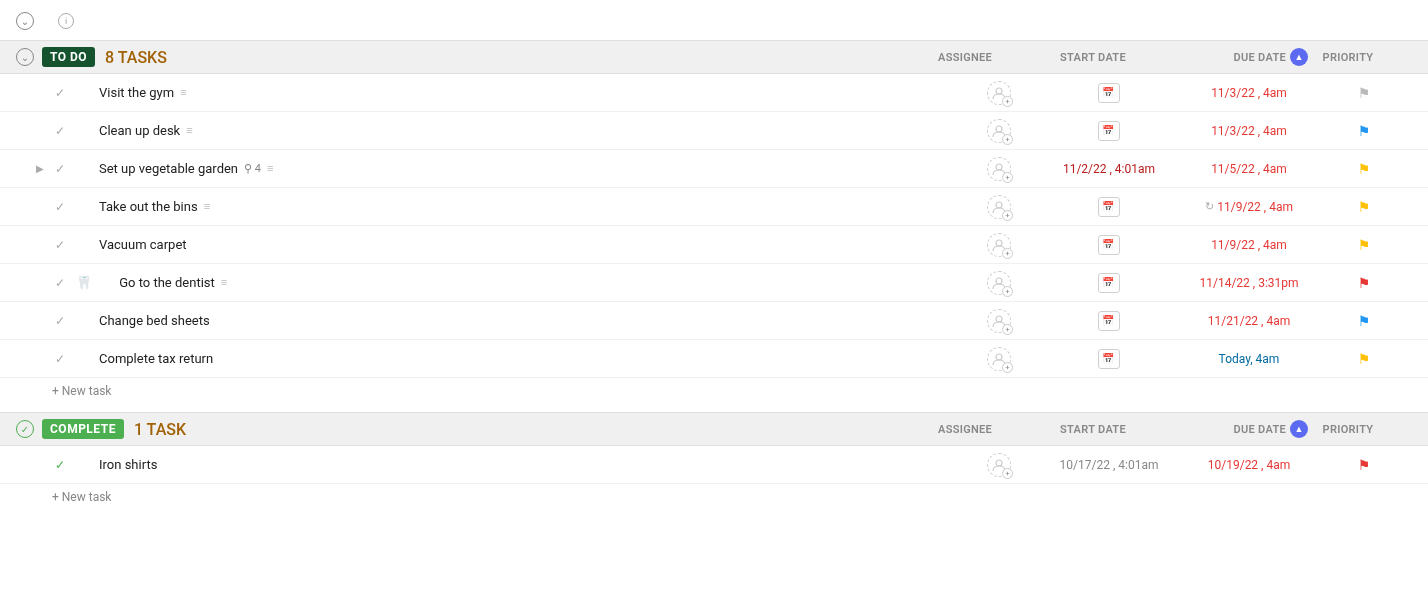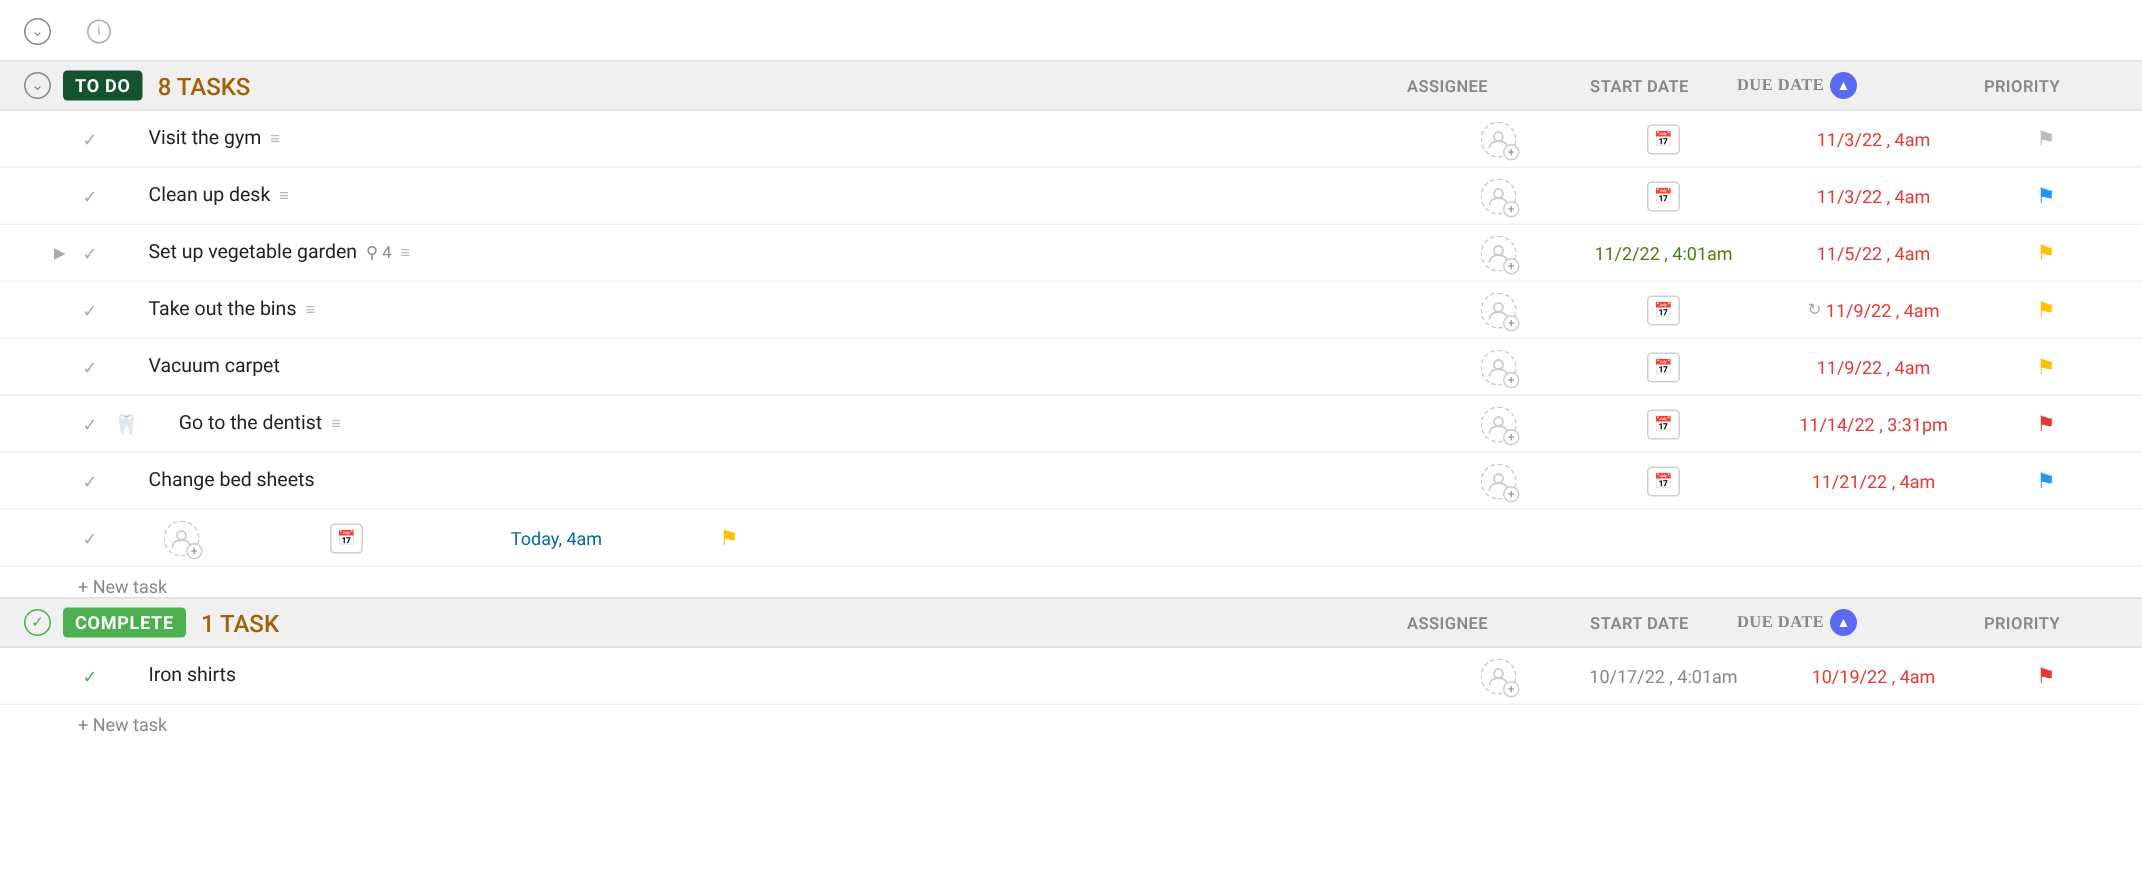--- a/index.html
+++ b/index.html
@@ -91,21 +91,21 @@
     }
     .col-header {
       font-size: 11px;
       font-weight: 600;
       color: #888;
       letter-spacing: 0.3px;
       text-align: center;
     }
     .col-assignee { width: 90px; text-align: left; }
     .col-start-date { width: 130px; text-align: center; }
-    .col-due-date { width: 150px; text-align: center; display: flex; align-items: center; justify-content: flex-start; gap: 4px; font-family: Liberation Serif, serif; }
+    .col-due-date { width: 150px; text-align: center; display: flex; align-items: center; justify-content: flex-end; gap: 4px; }
     .col-priority { width: 80px; text-align: center; }
 
     .due-date-badge {
       width: 18px; height: 18px;
       background: #5b6af0;
       border-radius: 50%;
       display: flex; align-items: center; justify-content: center;
       color: #fff;
       font-size: 9px;
     }
@@ -224,21 +224,21 @@
       width: 80px;
       display: flex; align-items: center; justify-content: center;
     }
     .flag-icon { font-size: 14px; }
     .flag-red { color: #e53935; }
     .flag-yellow { color: #ffc107; }
     .flag-blue { color: #2196f3; }
     .flag-gray { color: #bbb; }
 
     .new-task-row {
-      padding: 6px 16px 0 52px;
+      padding: 6px 16px 14px 52px;
       font-size: 12px;
       color: #888;
       cursor: pointer;
     }
   </style>
 </head>
 <body>
 
 <div class="app-container">
 
@@ -350,21 +350,21 @@
           <div class="task-assignee">
             <div class="assignee-avatar">
               <svg width="14" height="14" viewBox="0 0 14 14" fill="none">
                 <circle cx="7" cy="5" r="3" stroke="#ccc" stroke-width="1.2"></circle>
                 <path d="M1 13c0-3.3 2.7-5 6-5s6 1.7 6 5" stroke="#ccc" stroke-width="1.2" fill="none"></path>
               </svg>
               <div class="assignee-plus">+</div>
             </div>
           </div>
           <div class="task-start-date">
-            <span style="color:#4d7c0f;font-size:12px;">11/2/22 , 4:01am</span>
+            <span style="color:#b91c1c;font-size:12px;">11/2/22 , 4:01am</span>
           </div>
           <div class="task-due-date overdue">
 
             <span>11/5/22 , 4am</span>
           </div>
           <div class="task-priority">
             <span class="flag-icon flag-yellow">⚑</span>
           </div>
         </div>
       </div>
@@ -504,20 +504,25 @@
           </div>
         </div>
       </div>
 
       <div class="task-row">
         <span class="task-expand">
           
         </span>
         <span class="task-check">✓</span>
 
+        <span class="task-name">
+          Complete tax return
+          
+          
+        </span>
         <div class="task-cols">
           <div class="task-assignee">
             <div class="assignee-avatar">
               <svg width="14" height="14" viewBox="0 0 14 14" fill="none">
                 <circle cx="7" cy="5" r="3" stroke="#ccc" stroke-width="1.2"></circle>
                 <path d="M1 13c0-3.3 2.7-5 6-5s6 1.7 6 5" stroke="#ccc" stroke-width="1.2" fill="none"></path>
               </svg>
               <div class="assignee-plus">+</div>
             </div>
           </div>

